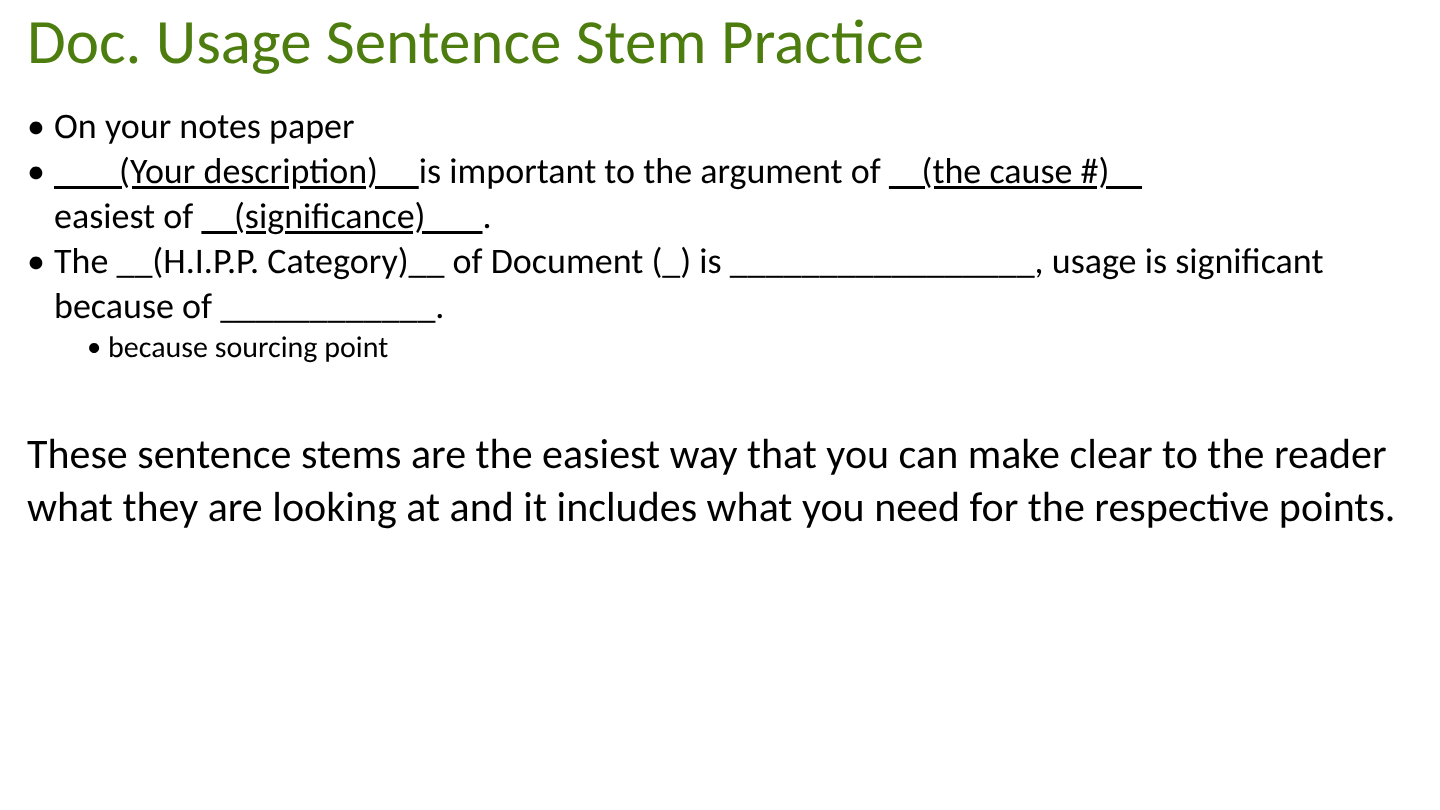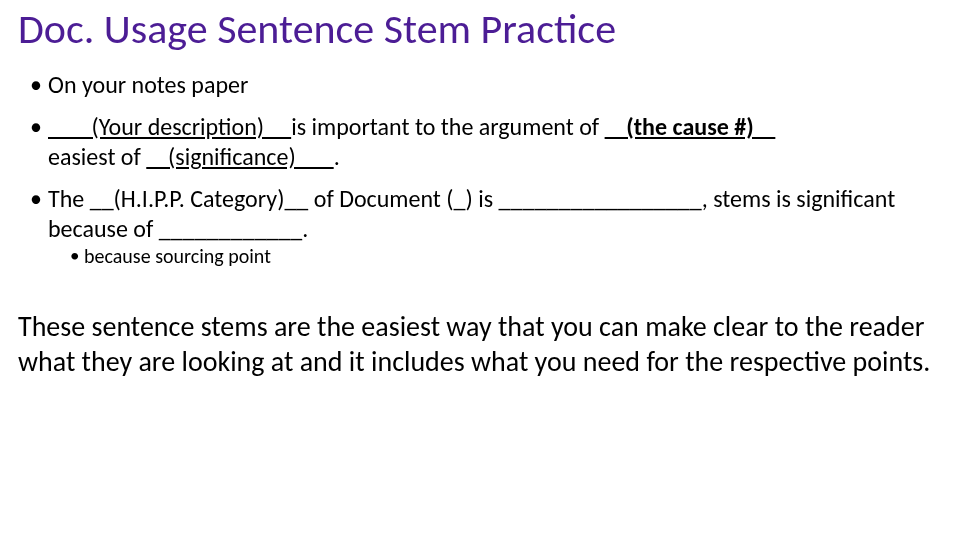--- a/index.html
+++ b/index.html
@@ -15,35 +15,35 @@
   .slide {
     box-sizing: border-box;
     width: 960px;
     height: 540px;
     padding: 6px 18px 0 18px;
   }
   .title {
     font-size: 42px;
     font-weight: 400;
     letter-spacing: 0px;
-    color: #4c1d95;
+    color: #4d7c0f;
     margin: 0 0 18px 0;
     line-height: 1.1;
   }
   ul.top {
     list-style: none;
     padding: 0;
     margin: 0;
     font-size: 24px;
     line-height: 1.25;
   }
   ul.top > li {
     position: relative;
     padding-left: 18px;
-    margin: 12px;
+    margin: 0;
   }
   ul.top > li::before {
     content: "•";
     position: absolute;
     left: 0;
     top: 0;
     font-size: 24px;
     color: #000;
   }
   ul.sub {
@@ -82,26 +82,26 @@
   <h1 class="title">Doc. Usage Sentence Stem Practice</h1>
 
   <ul class="top">
 
     <li>
       <span>On your notes paper</span>
     </li>
 
 
     <li>
-      <span class="u" style="white-space:pre;">        (Your description)     </span><span>is important to the argument of </span><span class="u" style="white-space:pre;font-weight:bold;">    (the cause #)    </span><br>
+      <span class="u" style="white-space:pre;">        (Your description)     </span><span>is important to the argument of </span><span class="u" style="white-space:pre;">    (the cause #)    </span><br>
       <span>easiest of </span><span class="u" style="white-space:pre;">    (significance)       </span><span>.</span>
     </li>
 
     <li>
-      <span>The __(H.I.P.P. Category)__ of Document (_) is _________________, stems is significant because of ____________.</span>
+      <span>The __(H.I.P.P. Category)__ of Document (_) is _________________, usage is significant because of ____________.</span>
       <ul class="sub">
         <li>
           <span>because sourcing point</span>
         </li>
       </ul>
     </li>
 
   </ul>
 
   <div class="para">These sentence stems are the easiest way that you can make clear to the reader what they are looking at and it includes what you need for the respective points.</div>

